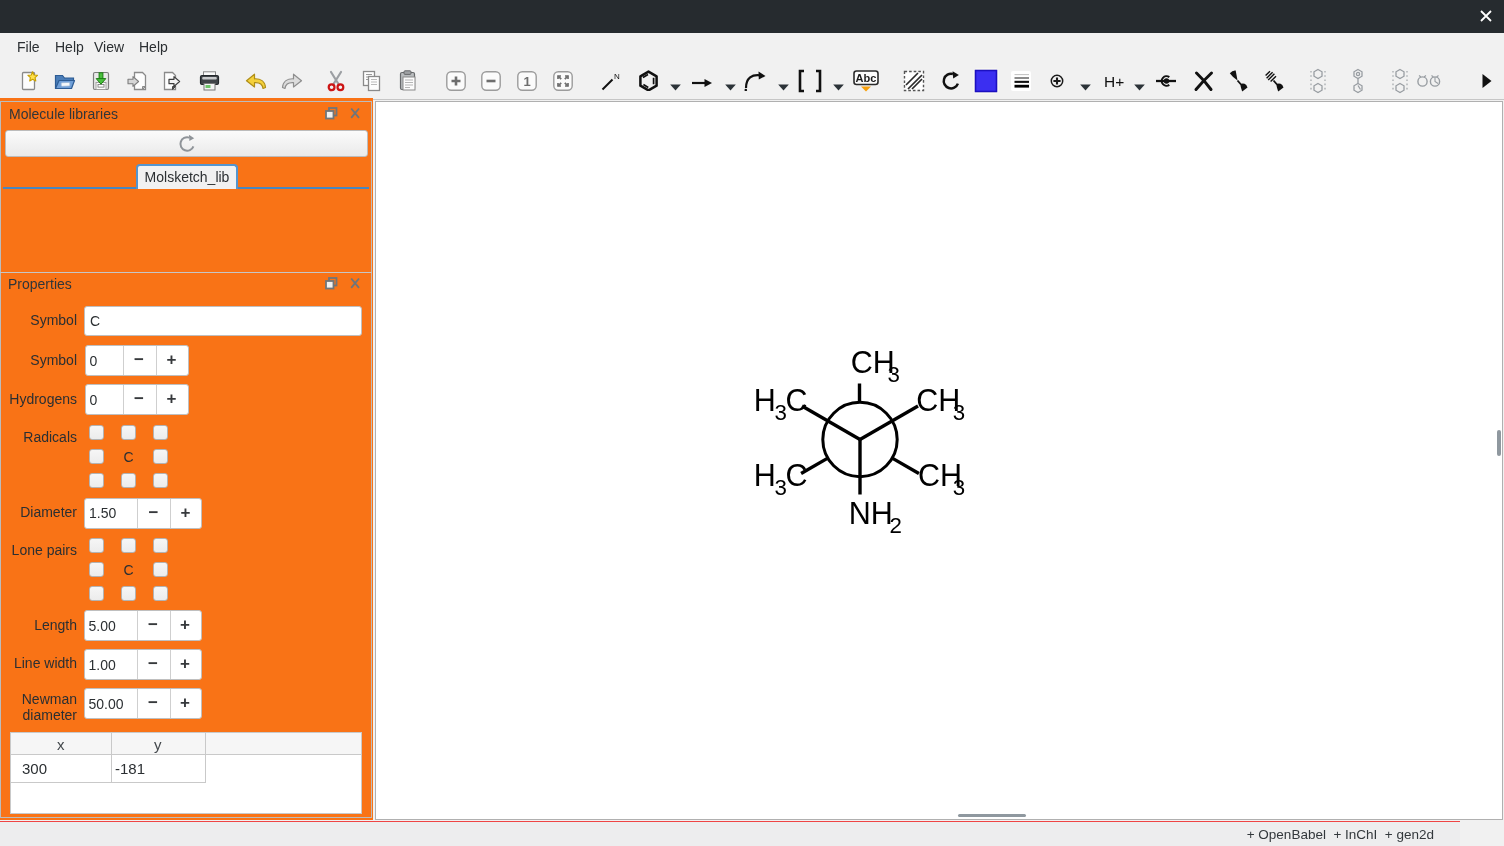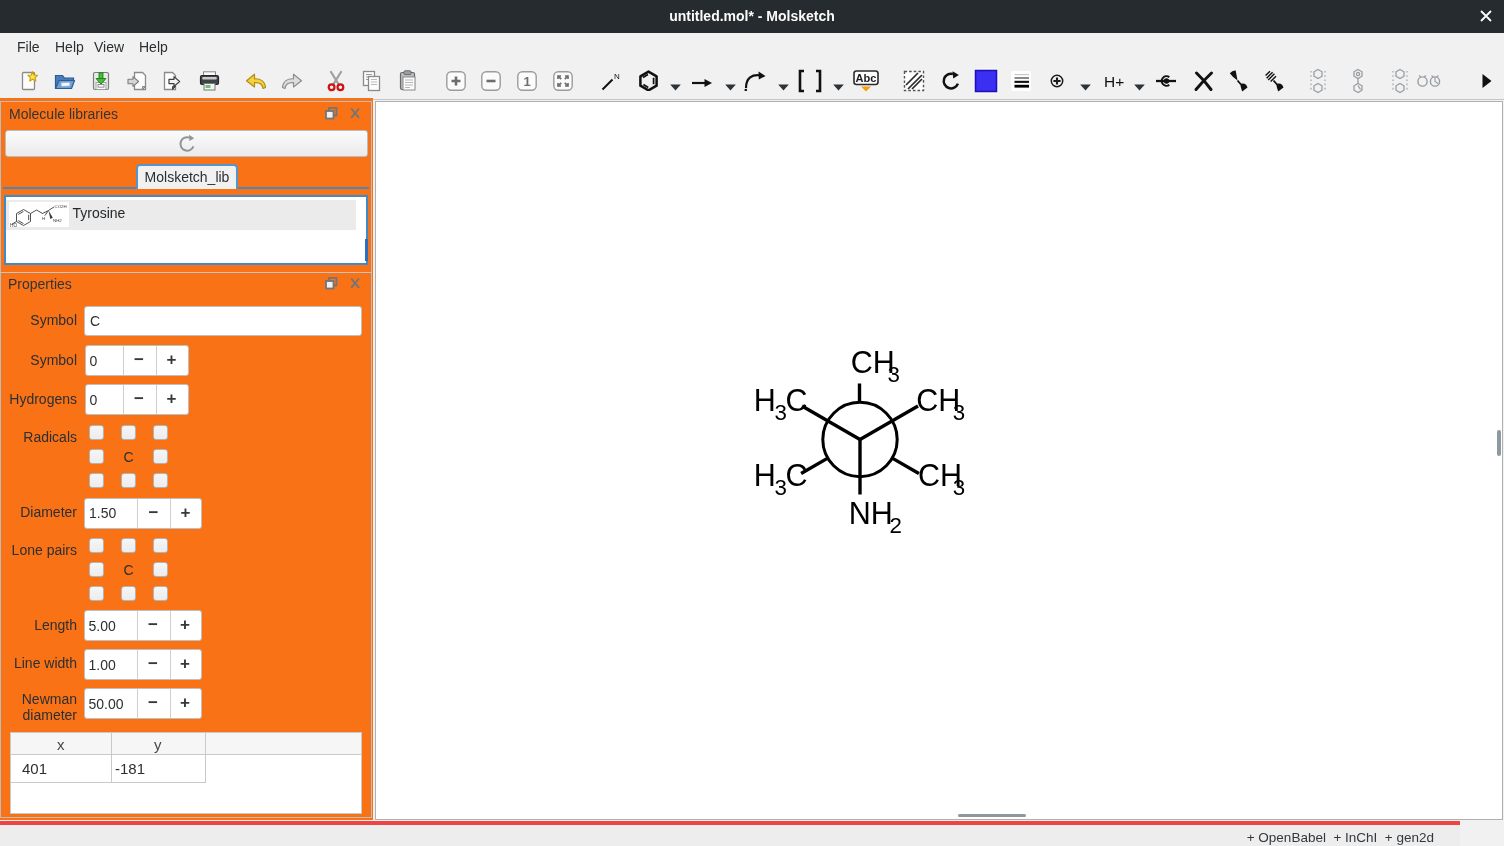--- a/index.html
+++ b/index.html
@@ -62,29 +62,28 @@
 #ctable .v2 { position:absolute; left:194px; top:0; width:1px; height:50px; background:#c9c9c9; }
 #ctable .h2 { position:absolute; left:0; top:49px; width:194px; height:1px; background:#c9c9c9; }
 #ctable .cell { position:absolute; font-size:15px; color:#2b2f32; }
 
 
 #canvas { left:375px; top:101px; width:1128px; height:719px; background:#fff; border:1px solid #b0b0b0; }
 #vscroll { position:absolute; left:1497px; top:430px; width:4px; height:26px; background:#8f989f; border-radius:2px; }
 #hscroll { position:absolute; left:958px; top:814px; width:68px; height:3px; background:#8f989f; border-radius:2px; }
 
 
-#statusbar { left:0; top:821px; width:1460px; height:25px; background:#ededee; border-top:4px solid #ef4444;
+#statusbar { left:0; top:821px; width:1460px; height:25px; background:#ededee; border-top:1px solid #ef4444;
   font-size:13.5px; color:#33383c; }
 #statusbar span { position:absolute; right:26px; top:5px; }
 </style>
 </head>
 <body>
 <div id="app">
   <div id="titlebar" class="abs">
-    <div class="title">untitled.mol* - Molsketch</div>
     <svg class="close" viewBox="0 0 16 16">
         <path d="M3 3 L13 13 M13 3 L3 13" stroke="#fff" stroke-width="1.8"></path>
       </svg>
   </div>
   <div id="menubar" class="abs">
     <span style="left:9px">File</span>
     <span style="left:47px">Help</span>
     <span style="left:86px">View</span>
     <span style="left:131px">Help</span>
   </div>
@@ -325,41 +324,20 @@
       <path d="M26.2 1.5 L34 10.8 M34 1.5 L26.2 10.8" stroke="#70757a" stroke-width="1.9"></path>
     </svg>
     <div id="refreshbtn">
       <svg style="position:absolute;left:50%;top:50%;transform:translate(-50%,-50%)" width="20" height="20" viewBox="0 0 20 20">
         <path d="M16.4 12.3 A6.7 6.7 0 1 1 12.2 3.6" fill="none" stroke="#8f9499" stroke-width="2"></path>
         <path d="M11.9 0.8 L17.2 4.2 L12.4 7.1 Z" fill="#8f9499"></path>
       </svg>
     </div>
     <div class="tab">Molsketch_lib</div>
     <div class="tabline"></div>
-    <div id="liblist">
-      <div id="libitem"></div>
-      <div id="libthumb">
-        <svg width="60" height="26" viewBox="0 0 60 26">
-          <g stroke="#3b3b3b" stroke-width="0.9" fill="none">
-            <path d="M7.5 19.5 L7.5 11.5 L14.5 7.5 L21.5 11.5 L21.5 19.5 L14.5 23.5 Z"></path>
-            <path d="M9.3 12.4 L14.5 9.4 M9.3 18.6 L14.5 21.6 M19.7 12.8 V18.2"></path>
-            <path d="M7.5 19.5 L3.2 22"></path>
-            <path d="M21.5 11.5 L27.5 8 L33.5 11.5 L39.5 8.5 L45 5"></path>
-          </g>
-          <path d="M39.5 8.5 L43.8 15.8 L41.3 17 Z" fill="#3b3b3b"></path>
-          <path d="M39.5 8.5 L38.2 10.3 M38.7 9.6 L36.9 12.1 M37.9 10.8 L35.7 13.8" stroke="#3b3b3b" stroke-width="0.7"></path>
-          <text x="1" y="24.5" font-size="4.8" fill="#3b3b3b" font-family="Liberation Sans">HO</text>
-          <text x="45.5" y="5.5" font-size="4.4" fill="#3b3b3b" font-family="Liberation Sans">CO2H</text>
-          <text x="33" y="17.5" font-size="4.4" fill="#3b3b3b" font-family="Liberation Sans">H</text>
-          <text x="44" y="19.5" font-size="4.4" fill="#3b3b3b" font-family="Liberation Sans">NH2</text>
-        </svg>
-      </div>
-      <div id="libname">Tyrosine</div>
-      <div id="libscroll"></div>
-    </div>
 
     <div class="docktitle" style="left:8px; top:178px;">Properties</div>
     <svg class="dockicons" style="left:325px; top:179px;" width="36" height="13" viewBox="0 0 36 13">
       <rect x="4" y="1" width="7.5" height="7.5" fill="none" stroke="#70757a" stroke-width="1.8"></rect>
       <rect x="1" y="4" width="7.5" height="7.5" fill="#f1f1f1" stroke="#70757a" stroke-width="1.8"></rect>
       <path d="M26.2 1.5 L34 10.8 M34 1.5 L26.2 10.8" stroke="#70757a" stroke-width="1.9"></path>
     </svg>
     <div id="proprows">
         <div class="plabel" style="left:7px; top:214px; width:70px;">Symbol</div>
         <div class="field" style="left:84px; top:208px; width:278px; height:30px;">
@@ -434,21 +412,21 @@
           <div class="b" style="left:85px; right:0; line-height:27px;">+</div>
         </div>
       </div>
     <div id="ctable">
       <div class="hrow"></div>
       <div class="v1"></div>
         <div class="v2"></div>
         <div class="h2"></div>
       <div class="cell" style="left:46px; top:3px; color:#44494d;">x</div>
       <div class="cell" style="left:143px; top:3px; color:#44494d;">y</div>
-      <div class="cell" style="left:11px; top:27px;">401</div>
+      <div class="cell" style="left:11px; top:27px;">300</div>
       <div class="cell" style="left:104px; top:27px;">-181</div>
     </div>
   </div>
 
   <div id="statusbar" class="abs">
       <span>+ OpenBabel&nbsp; + InChI&nbsp; + gen2d</span>
     </div>
 </div>
 
 </body></html>

